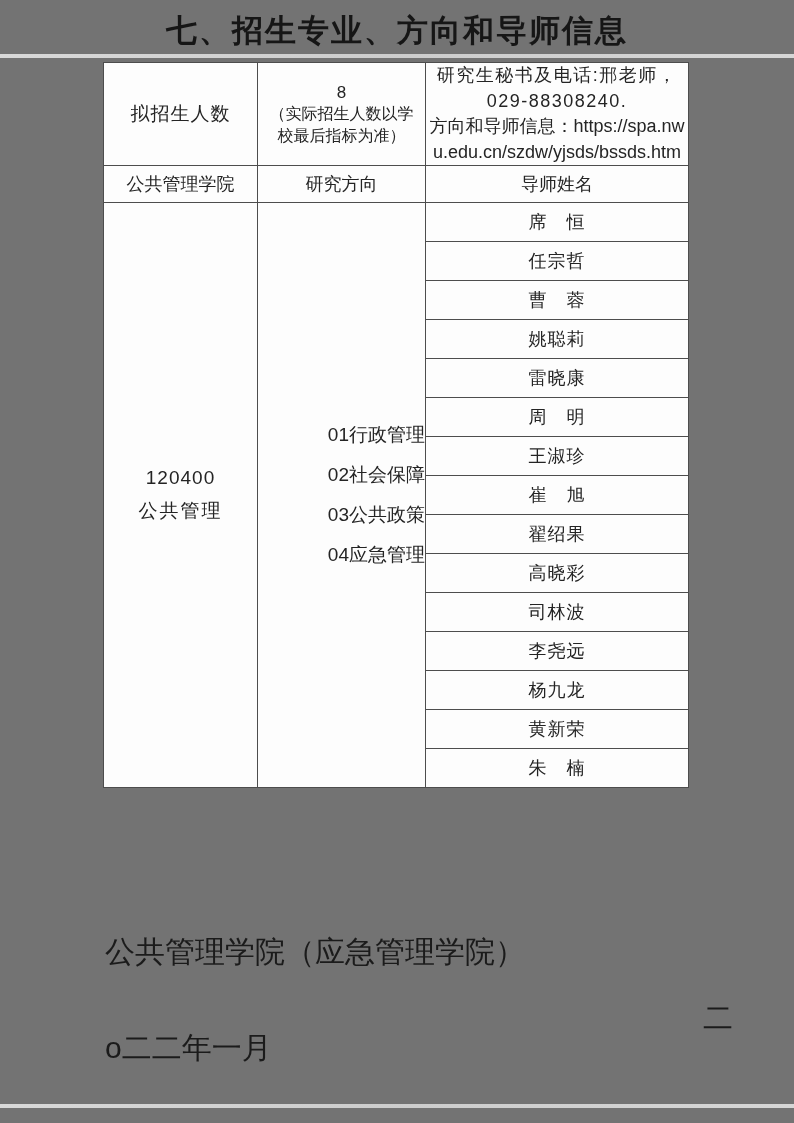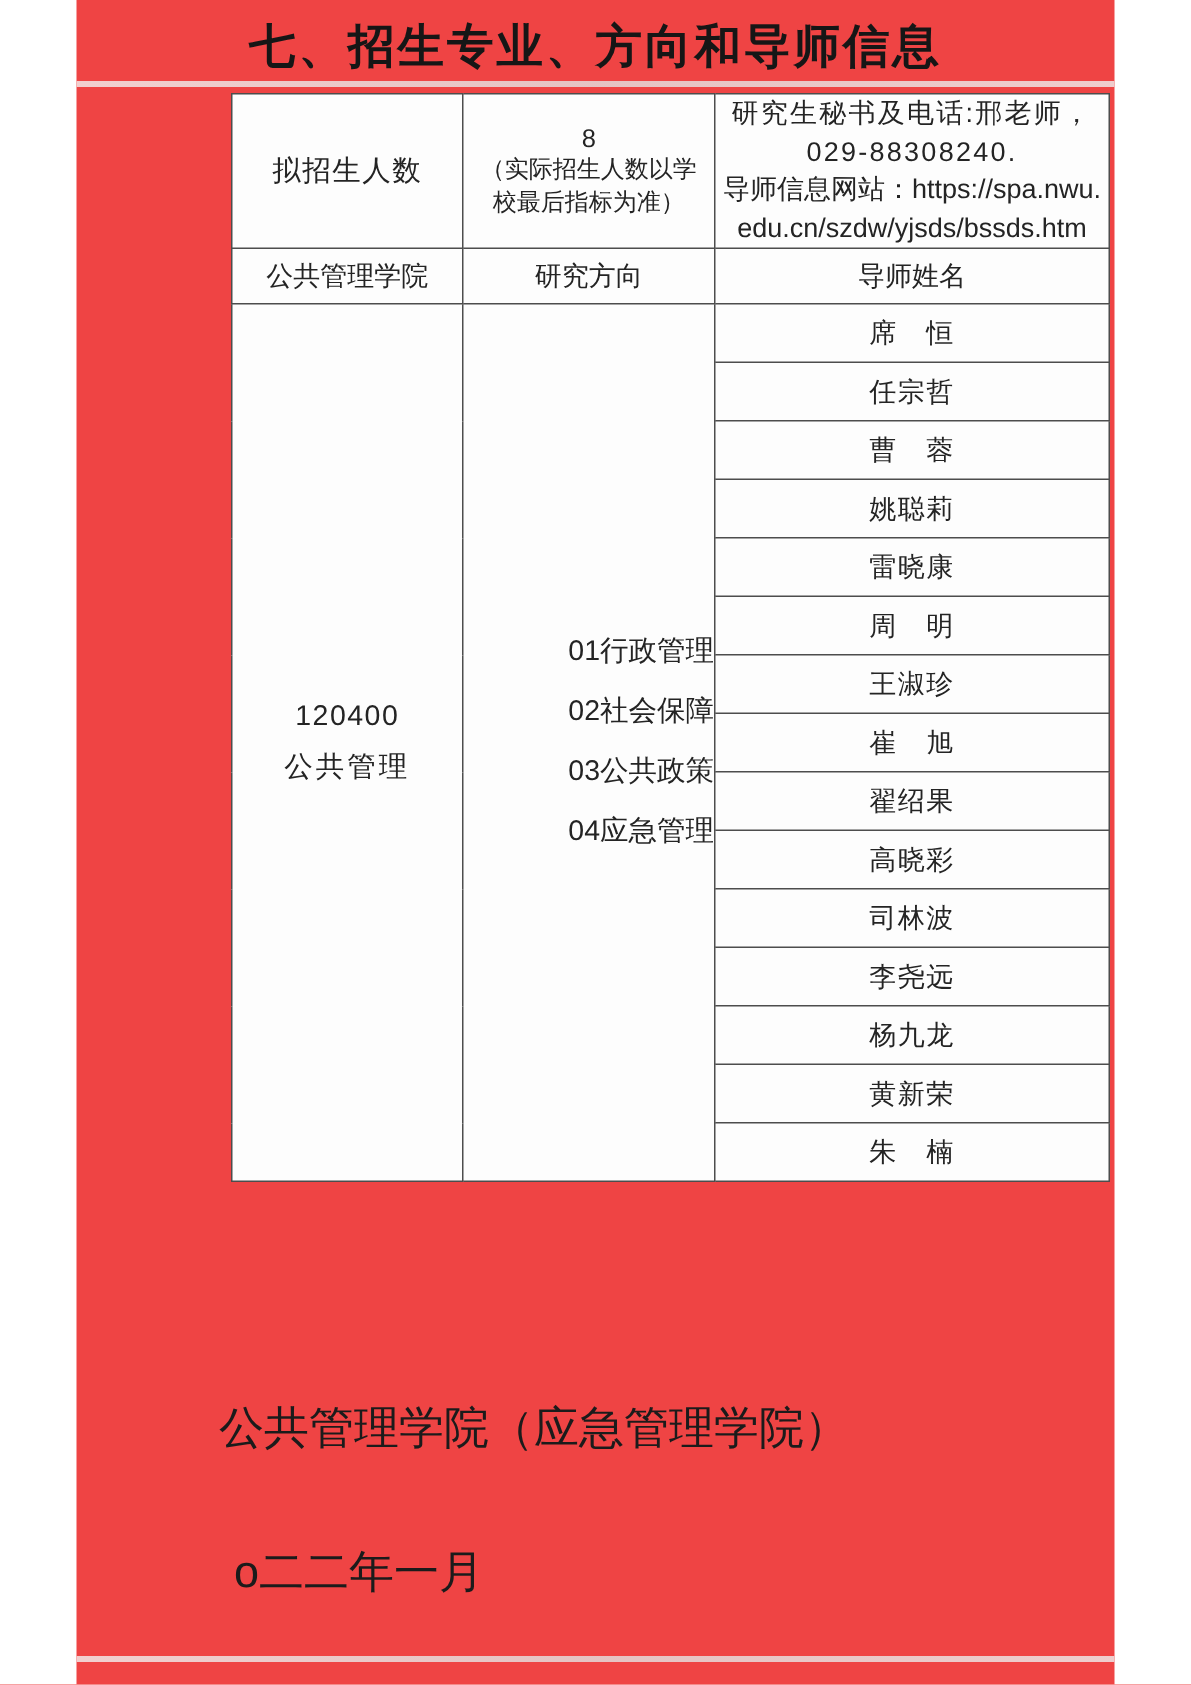--- a/index.html
+++ b/index.html
@@ -3,24 +3,24 @@
 <meta charset="utf-8">
 <style>
   html, body { margin: 0; padding: 0; }
   body {
     background: #ffffff;
     font-family: "Liberation Sans", "DejaVu Sans", sans-serif;
     color: #1f1f1f;
   }
   .page {
     position: relative;
-    width: 692px;
+    width: 794px;
     height: 1123px;
     margin: 0 auto;
-    background: #ef4444;
+    background: #737373;
     overflow: hidden;
   }
   
   .streak {
     position: absolute;
     left: 0;
     width: 100%;
     height: 4px;
     background: linear-gradient(to right, #f2f2f2, #e3e3e3, #efefef);
     opacity: .8;
@@ -98,21 +98,21 @@
 
   .footer-line { position: absolute; color: #1b1b1b; }
   .university {
     top: 872px;
     left: 520px;
     font-size: 28px;
     letter-spacing: 6px;
   }
   .school {
     top: 932px;
-    left: 95px;
+    left: 105px;
     font-size: 30px;
   }
   .date-wrap {
     top: 998px;
     left: 703px;
     font-size: 30px;
   }
   .date-rest {
     top: 1028px;
     left: 105px;
@@ -140,21 +140,21 @@
         <tr class="top-row">
       <td>
         <span class="enroll-label">拟招生人数</span>
       </td>
       <td>
         <div class="enroll-count">8</div>
         <div class="enroll-note">（实际招生人数以学校最后指标为准）</div>
       </td>
       <td class="secretary-cell">
         <div class="secretary-line">研究生秘书及电话:邢老师，029-88308240.</div>
-        <div class="site-line"><span>导师信息网站：</span><span>https://spa.nwu.edu.cn/szdw/yjsds/bssds.htm</span></div>
+        <div class="site-line"><span>方向和导师信息：</span><span>https://spa.nwu.edu.cn/szdw/yjsds/bssds.htm</span></div>
       </td>
     </tr>
 
     <tr class="header-row">
       <td>公共管理学院</td>
       <td>研究方向</td>
       <td>导师姓名</td>
     </tr>
 
     <tr class="name-row">

